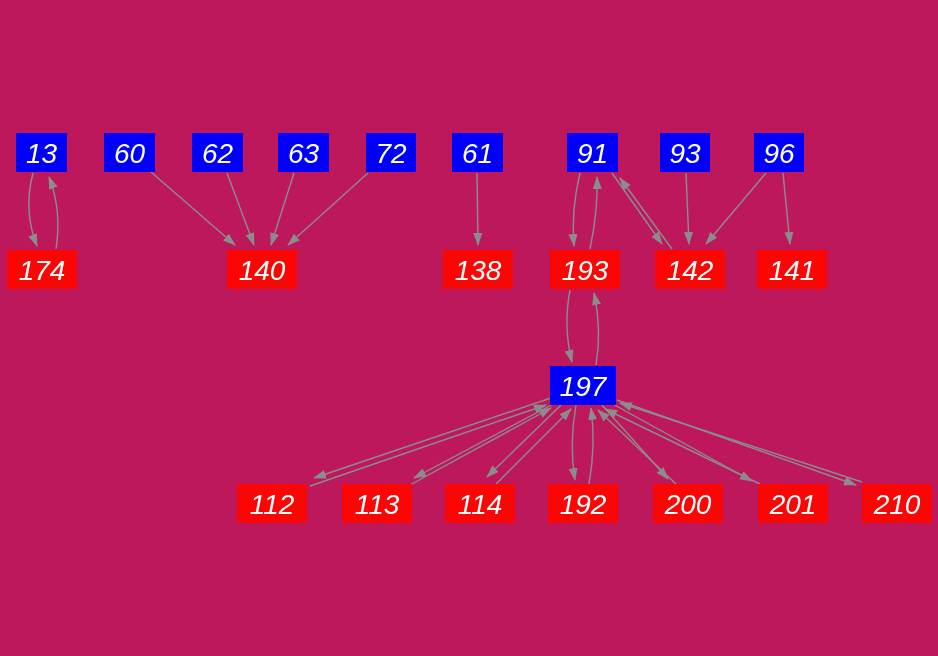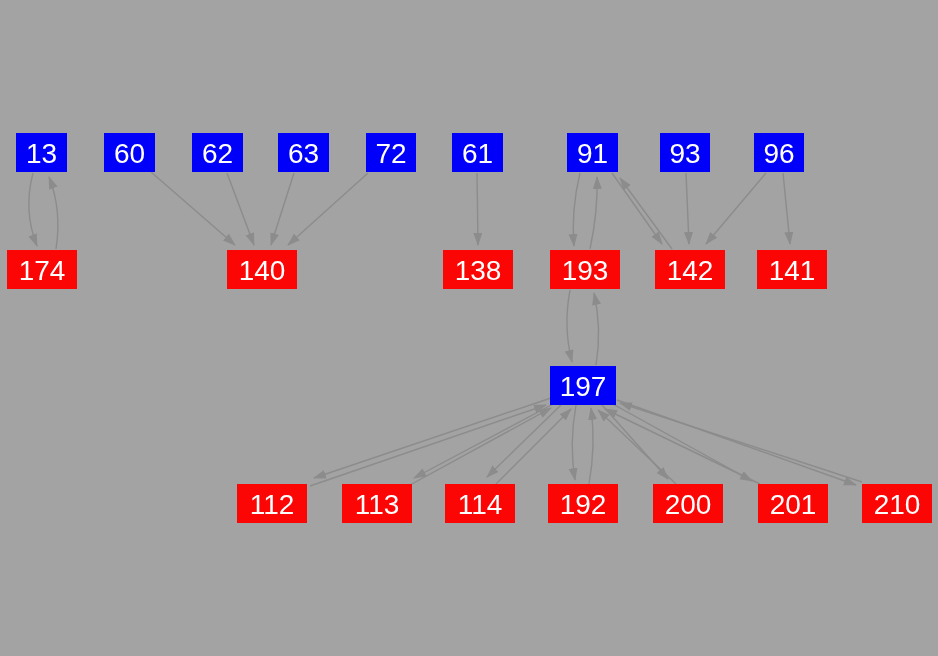--- a/index.html
+++ b/index.html
@@ -5,22 +5,23 @@
   html, body {
     margin: 0;
     padding: 0;
     background: #ffffff;
     font-family: "Liberation Sans", sans-serif;
   }
   .stage {
     position: relative;
     width: 938px;
     height: 656px;
-    background: #a3a3a3;
+    background: #be185d;
     overflow: hidden;
+    font-style: italic;
   }
   svg { display: block; }
   .node-label {
     font-family: "Liberation Sans", sans-serif;
     font-size: 28px;
     fill: #ffffff;
   }
   .edge-path {
     fill: none;
     stroke-width: 1.4px;

